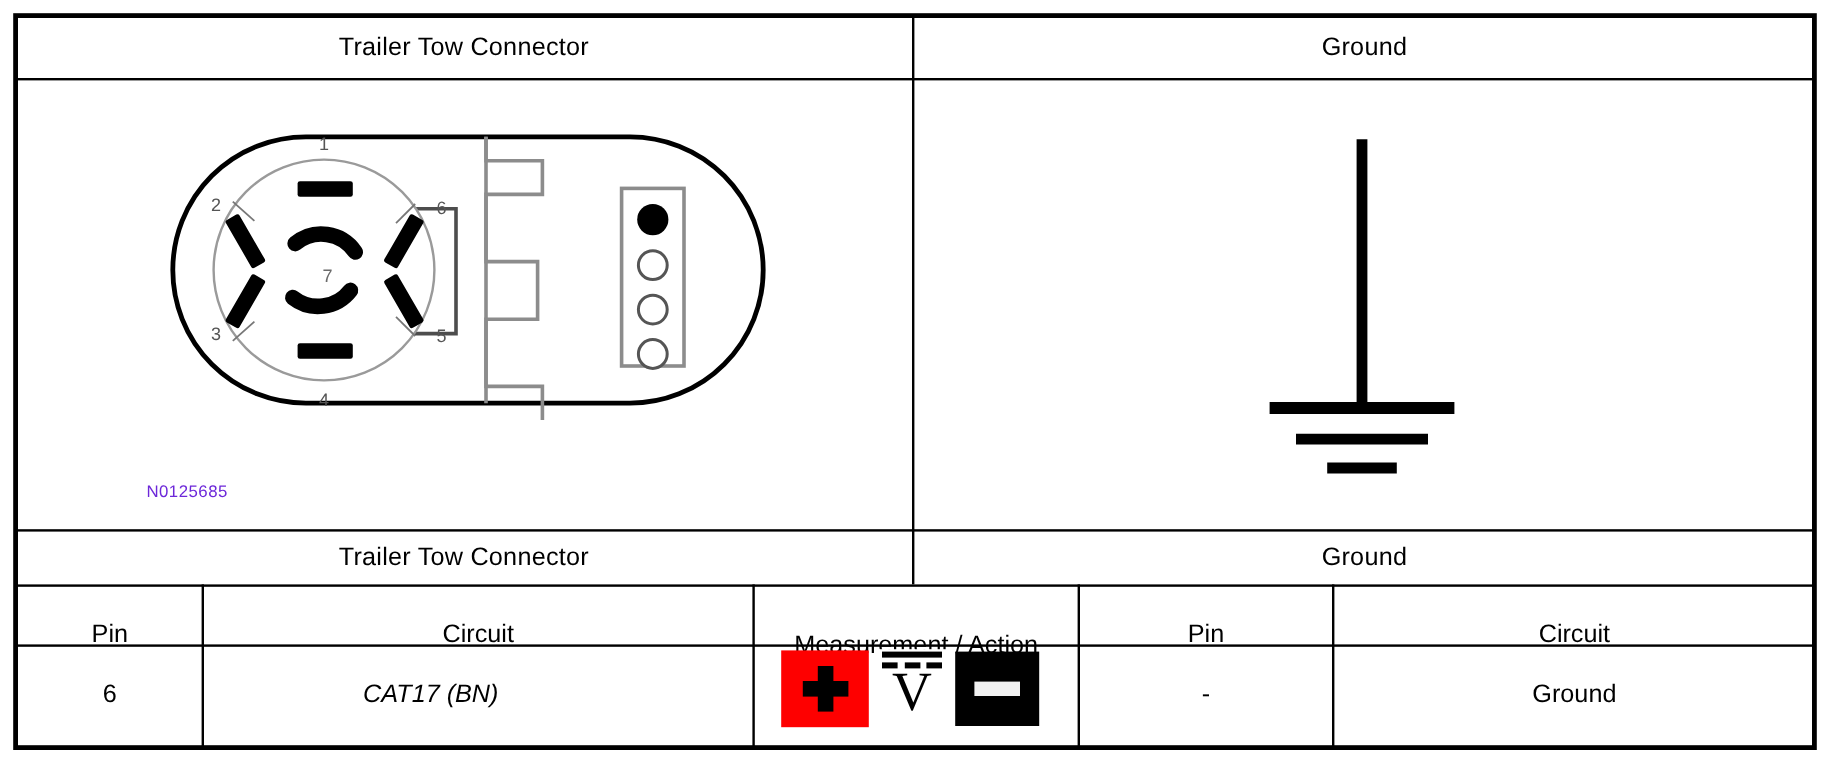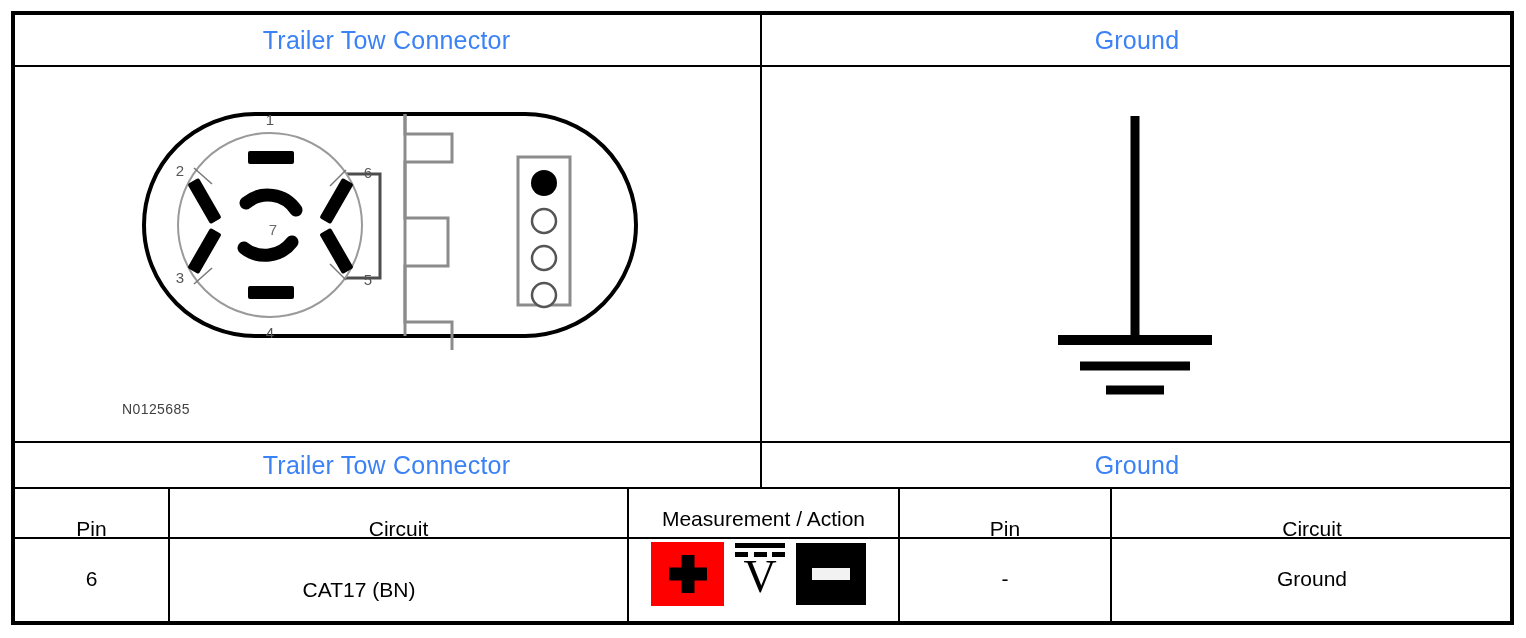--- a/index.html
+++ b/index.html
@@ -43,43 +43,43 @@
     background: #000000;
     width: 2px;
   }
 
   
   .hdr-label {
     position: absolute;
     display: flex;
     align-items: center;
     justify-content: center;
-    font-size: 25px;
-    color: #3b82f6;
+    font-size: 21px;
+    color: #000000;
     letter-spacing: 0.2px;
   }
 
   
   .pane {
     position: absolute;
   }
 
   
   .connector-svg {
     position: absolute;
     left: 140px;
     top: 100px;
   }
 
   .ref-label {
     position: absolute;
     left: 122px;
     top: 401px;
     font-size: 14px;
-    color: #404040;
+    color: #6d28d9;
     letter-spacing: 0.4px;
   }
 
   
   .ground-svg {
     position: absolute;
     left: 1040px;
     top: 108px;
   }
 
@@ -264,26 +264,26 @@
 
   <div class="hline" style="left:13px; top:537px; width:1499px;"></div>
 
   <div class="vline" style="left:168px; top:487px; height:138px;"></div>
   <div class="vline" style="left:627px; top:487px; height:138px;"></div>
   <div class="vline" style="left:898px; top:487px; height:138px;"></div>
   <div class="vline" style="left:1110px; top:487px; height:138px;"></div>
 
   <div class="cell" style="left:15px; top:489px; width:153px; height:48px;">Pin</div>
   <div class="cell" style="left:170px; top:489px; width:457px; height:48px;">Circuit</div>
-  <div class="cell" style="left:629px; top:479px; width:269px; height:48px;">Measurement / Action</div>
+  <div class="cell" style="left:629px; top:498px; width:269px; height:48px;">Measurement / Action</div>
   <div class="cell" style="left:900px; top:489px; width:210px; height:48px;">Pin</div>
   <div class="cell" style="left:1112px; top:489px; width:400px; height:48px;">Circuit</div>
 
   <div class="cell" style="left:15px; top:539px; width:153px; height:48px;">6</div>
-  <div class="cell" style="left:170px; top:550px; width:378px; height:48px;">CAT17 (BN)</div>
+  <div class="cell" style="left:170px; top:539px; width:378px; height:48px;font-style:italic;">CAT17 (BN)</div>
   <div class="cell" style="left:900px; top:539px; width:210px; height:48px;">-</div>
   <div class="cell" style="left:1112px; top:539px; width:400px; height:48px;">Ground</div>
 
   <div class="meas-group">
     <div class="icon-plus">
       <div class="bar-h"></div>
       <div class="bar-v"></div>
     </div>
 
     <div class="icon-dcv">

